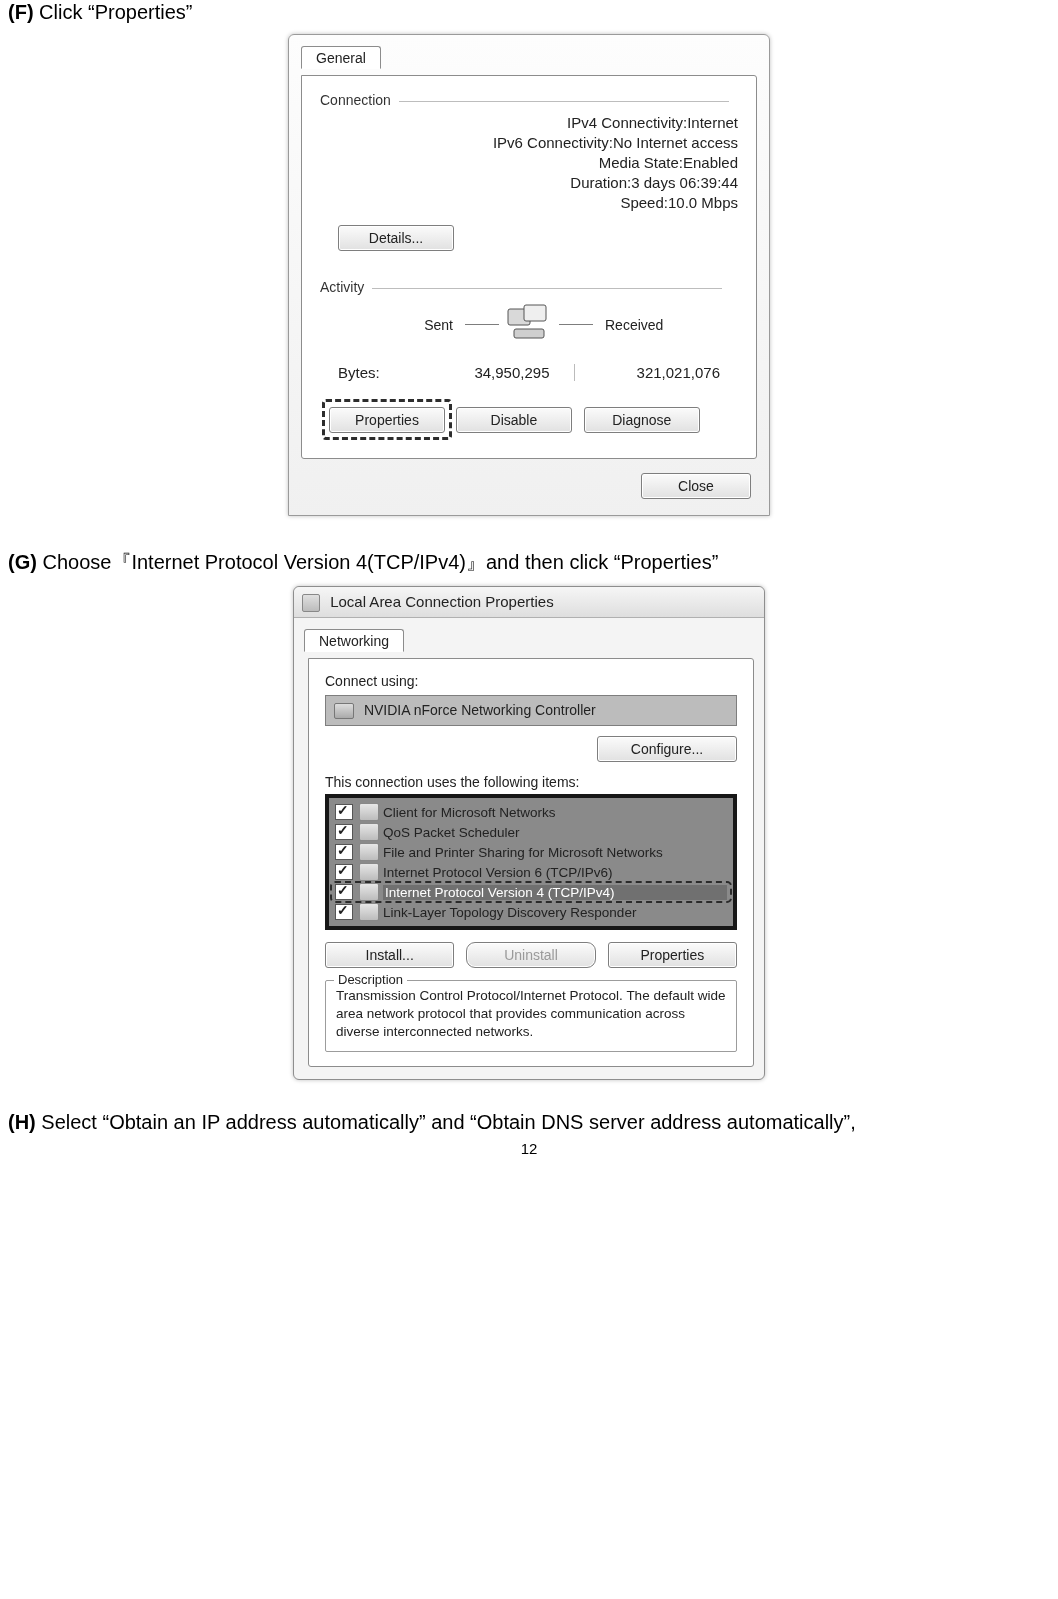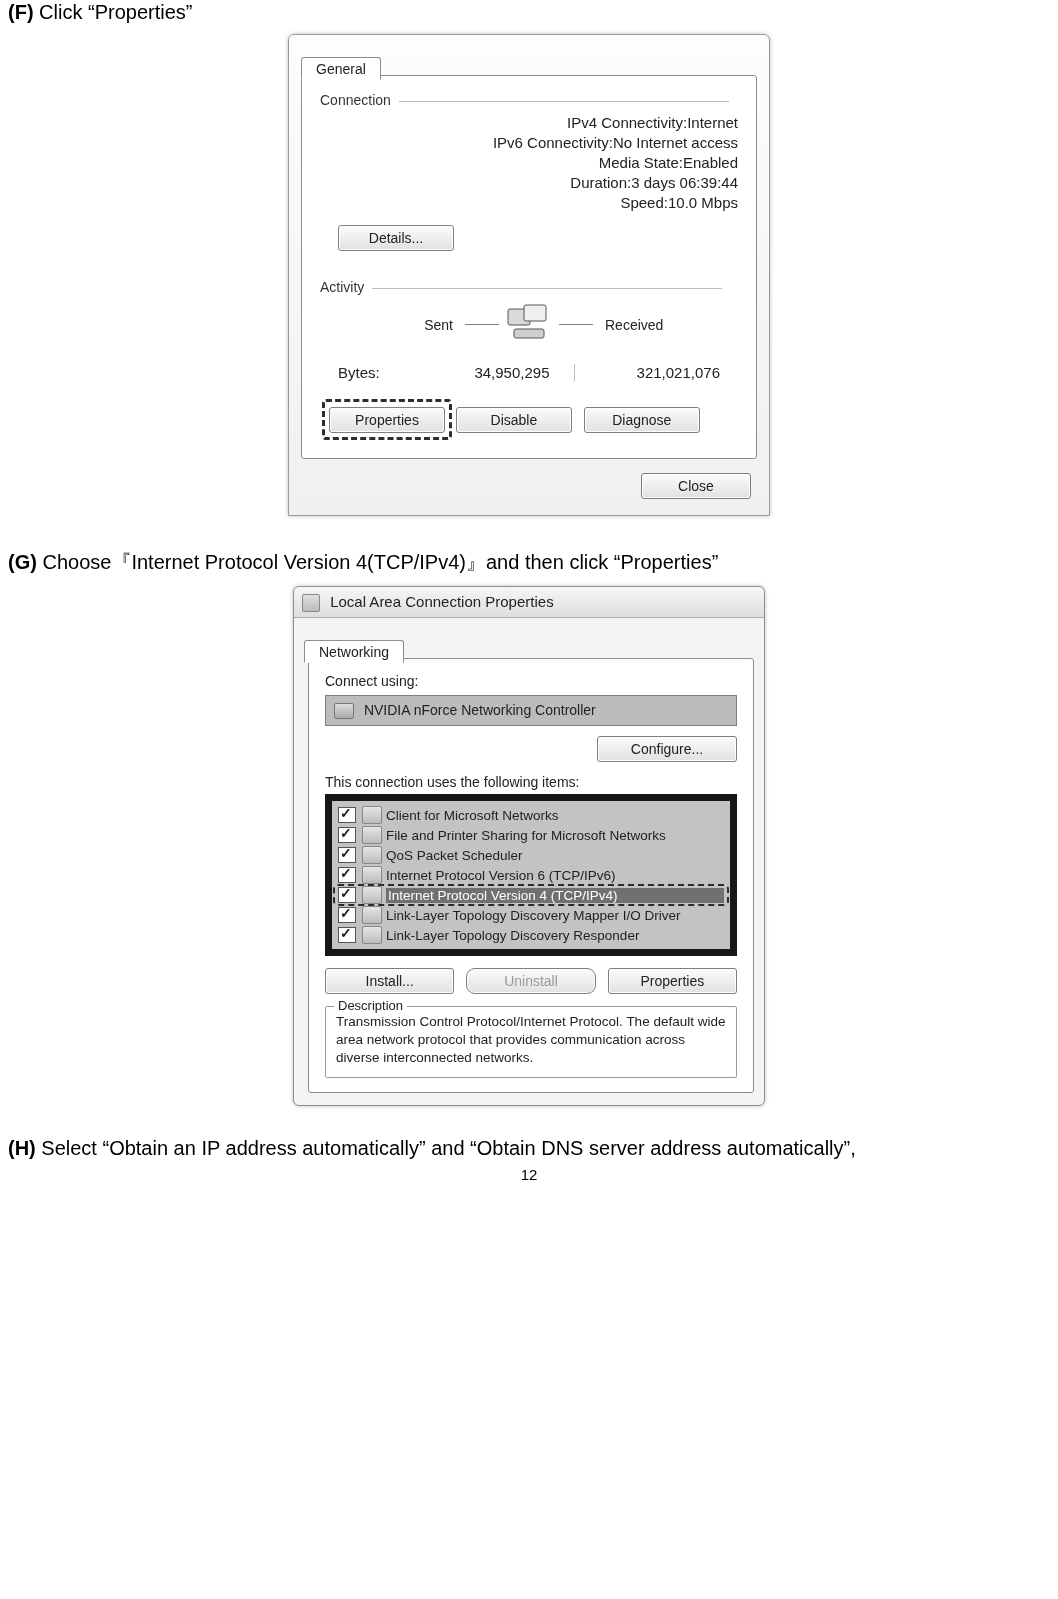--- a/index.html
+++ b/index.html
@@ -44,21 +44,21 @@
     position:absolute;right:6px;top:2px;width:44px;height:22px;
     background:linear-gradient(#b7b7b7,#7a7a7a);
     border:1px solid #555;border-radius:3px;
     color:#fff;text-align:center;font-size:13px;line-height:18px;
   }
   .tabstrip{height:30px;padding:10px 0 0 12px;}
   .tab{
     display:inline-block;padding:3px 14px 2px 14px;
     background:#fff;border:1px solid #8c8c8c;border-bottom-color:#fff;
     border-top-left-radius:3px;border-top-right-radius:3px;
-    font-size:14px;position:relative;top:12px;
+    font-size:14px;position:relative;top:1px;
   }
   .tabbody{
     margin:0 12px 14px 12px;border:1px solid #8c8c8c;background:#fff;
     padding:16px 18px 18px 18px;border-radius:0 3px 3px 3px;
   }
   .grp-hd{font-size:14px;color:#4c1d95;margin-bottom:6px;}
   .grp-hd::after{content:"";display:inline-block;vertical-align:middle;height:1px;background:#bdbdbd;width:var(--ln);margin-left:8px;}
   .kv{display:flex;justify-content:flex-end;margin:3px 0 3px 18px;font-size:15px;}
   .btn{
     display:inline-block;min-width:86px;text-align:center;padding:4px 14px;
@@ -98,21 +98,21 @@
     border-top-left-radius:6px;border-top-right-radius:6px;position:relative;font-size:15px;
   }
   .d2 .titlebar .ico{display:inline-block;width:16px;height:16px;vertical-align:middle;margin-right:6px;background:linear-gradient(#e0e0e0,#bcbcbc);border:1px solid #888;border-radius:2px;}
   .d2 .tabstrip{padding:10px 0 0 10px;}
   .d2 .tabbody{margin:0 10px 12px 14px;padding:14px 16px 14px 16px;}
   .nicbox{
     border:1px solid #7e7e7e;background:#f9a8d4;padding:6px 8px;margin:6px 0 10px 0;font-size:14px;
   }
   .nicbox .nic-ico{display:inline-block;width:18px;height:14px;vertical-align:middle;margin-right:6px;background:linear-gradient(#ddd,#aaa);border:1px solid #777;border-radius:2px;}
   .cfg-right{text-align:right;margin-bottom:12px;}
-  .listbox{border:7px solid #0f172a;background:#fdba74;padding:4px 2px 4px 2px;margin:4px 0 12px 0;}
+  .listbox{border:4px solid #0f172a;background:#0ea5e9;padding:4px 2px 4px 2px;margin:4px 0 12px 0;}
   .li{display:flex;align-items:center;padding:1px 4px;font-size:13.5px;}
   .li .cb{flex:0 0 16px;height:14px;border:1px solid #555;margin-right:6px;position:relative;background:#fff;}
   .li .cb::after{content:"✓";position:absolute;left:1px;top:-3px;font-size:14px;font-weight:700;}
   .li .ic{flex:0 0 18px;height:16px;margin-right:4px;background:linear-gradient(#e6e6e6,#bcbcbc);border:1px solid #888;border-radius:2px;}
   .li .tx{flex:1;white-space:nowrap;overflow:hidden;}
   .li.sel .tx{background:#707070;color:#fff;padding:0 2px;}
   .li.hl{outline:2px dashed #c80000;outline-offset:-1px;border-radius:4px;}
   .triple{display:flex;gap:12px;margin:0 0 12px 0;}
   .triple .btn{flex:1;min-width:0;}
   .triple .btn.disabled{color:#9a9a9a;border-radius:9px;}
@@ -219,41 +219,36 @@
     <div>This connection uses the following items:</div>
     <div class="listbox">
       <div class="li">
             <span class="cb"></span>
             <span class="ic"></span>
             <span class="tx">Client for Microsoft Networks</span>
           </div>
       <div class="li">
             <span class="cb"></span>
             <span class="ic"></span>
+            <span class="tx">QoS Packet Scheduler</span>
+          </div>
+      <div class="li">
+            <span class="cb"></span>
+            <span class="ic"></span>
             <span class="tx">File and Printer Sharing for Microsoft Networks</span>
           </div>
       <div class="li">
             <span class="cb"></span>
             <span class="ic"></span>
-            <span class="tx">QoS Packet Scheduler</span>
-          </div>
-      <div class="li">
-            <span class="cb"></span>
-            <span class="ic"></span>
             <span class="tx">Internet Protocol Version 6 (TCP/IPv6)</span>
           </div>
       <div class="li sel hl">
             <span class="cb"></span>
             <span class="ic"></span>
             <span class="tx">Internet Protocol Version 4 (TCP/IPv4)</span>
-          </div>
-      <div class="li">
-            <span class="cb"></span>
-            <span class="ic"></span>
-            <span class="tx">Link-Layer Topology Discovery Mapper I/O Driver</span>
           </div>
       <div class="li">
             <span class="cb"></span>
             <span class="ic"></span>
             <span class="tx">Link-Layer Topology Discovery Responder</span>
           </div>
     </div>
     <div class="triple">
       <span class="btn">Install...</span>
       <span class="btn disabled">Uninstall</span>

